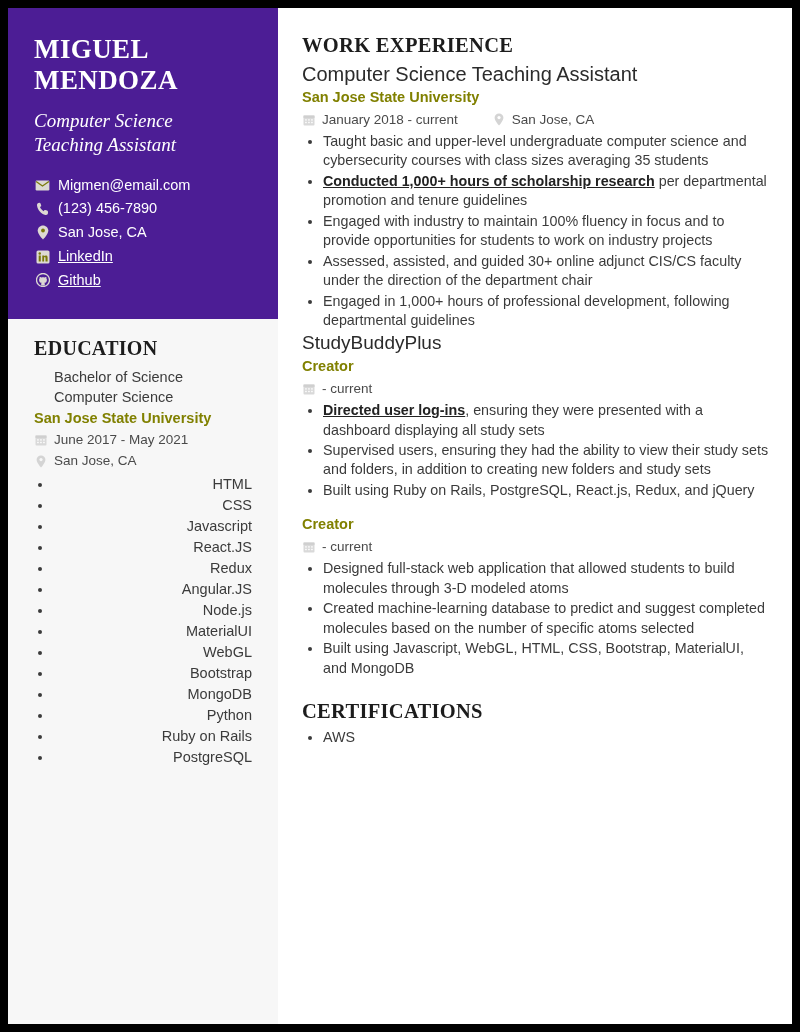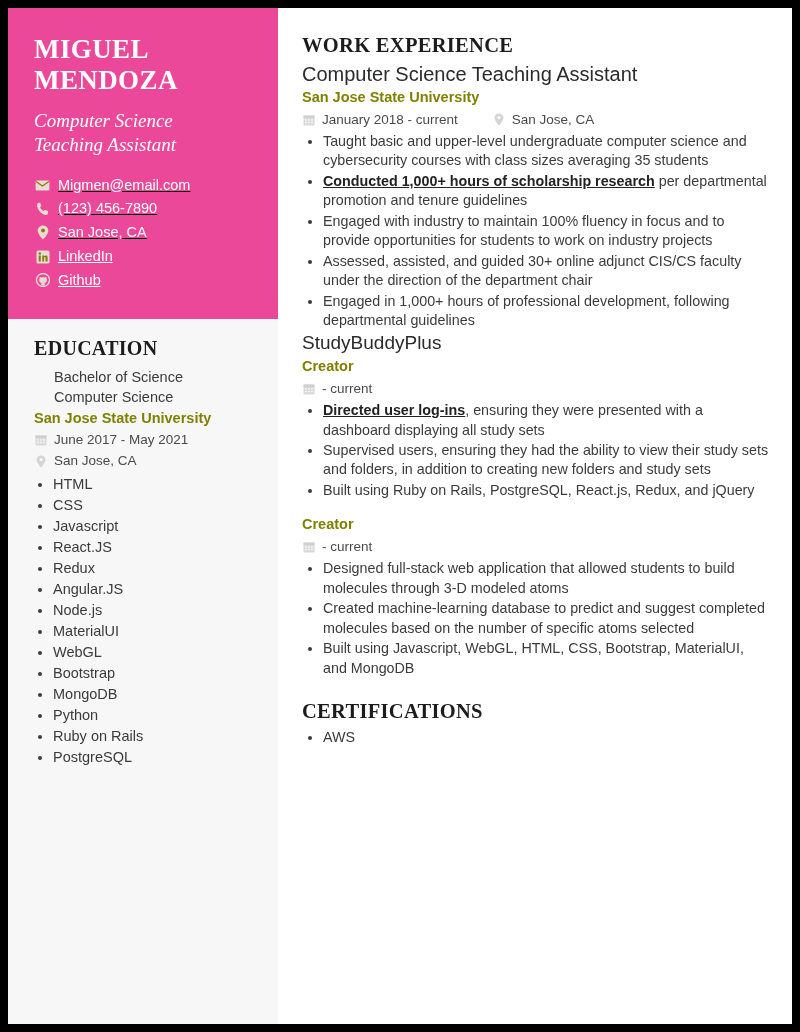--- a/index.html
+++ b/index.html
@@ -25,21 +25,21 @@
   }
 
   
   .sidebar {
     width: 270px;
     flex: 0 0 270px;
     background: #f7f7f7;
     position: relative;
   }
   .sidebar-green {
-    background: #ec4899;
+    background: #4c1d95;
     padding: 22px 26px 26px 26px;
     min-height: 240px;
     box-sizing: border-box;
   }
   .name {
     font-family: "Liberation Serif", serif;
     font-weight: bold;
     color: #ffffff;
     font-size: 27px;
     line-height: 1.16;
@@ -51,21 +51,20 @@
     font-style: italic;
     color: #ffffff;
     font-size: 19px;
     line-height: 1.26;
     margin: 12px 0 0 0;
   }
   .contact-list {
     margin: 18px 0 0 0;
     padding: 0;
     list-style: none;
-    text-decoration: underline;
   }
   .contact-item {
     display: flex;
     align-items: center;
     color: #ffffff;
     font-size: 14.5px;
     line-height: 1.5;
     margin-bottom: 2px;
   }
   .contact-item .ico {
@@ -128,20 +127,21 @@
   .skills-list {
     margin: 2px 0 0 0;
     padding-left: 19px;
     list-style: disc;
   }
   .skills-list li {
     font-size: 14.5px;
     color: #3b3b3b;
     line-height: 1.38;
     margin-bottom: 1px;
+    text-align: right;
   }
 
   
   .main {
     flex: 1 1 auto;
     background: #ffffff;
     padding: 26px 22px 20px 24px;
     box-sizing: border-box;
   }
   .sec-heading {

